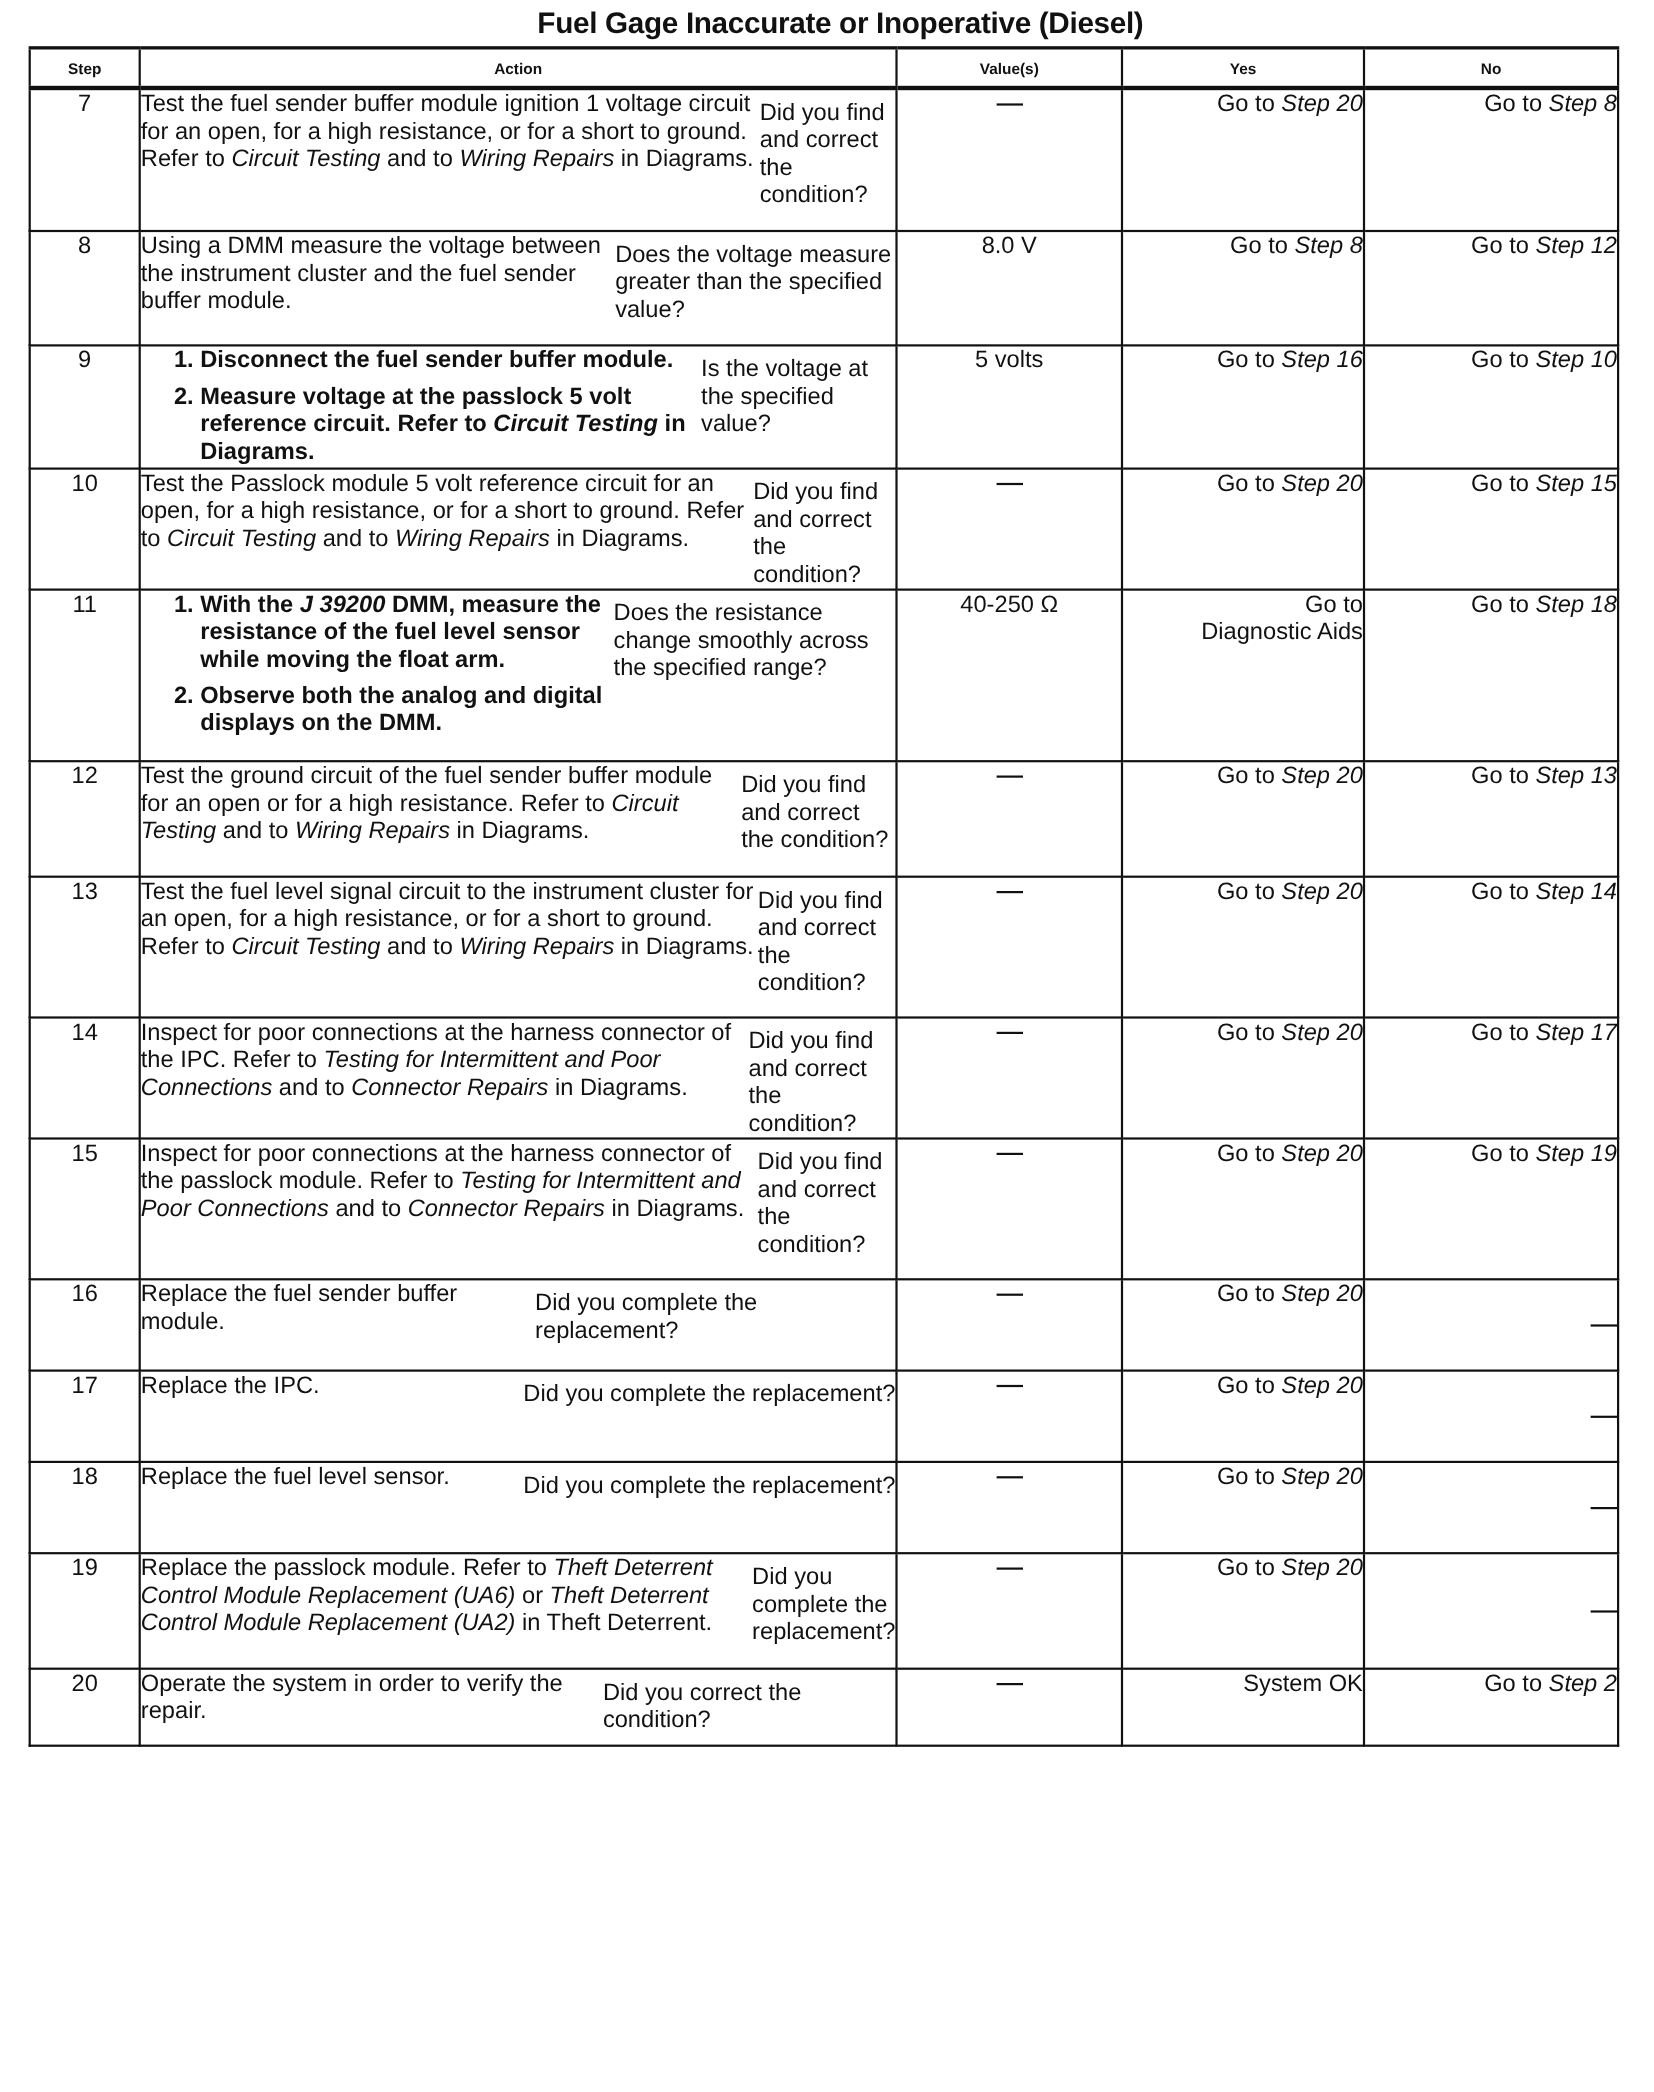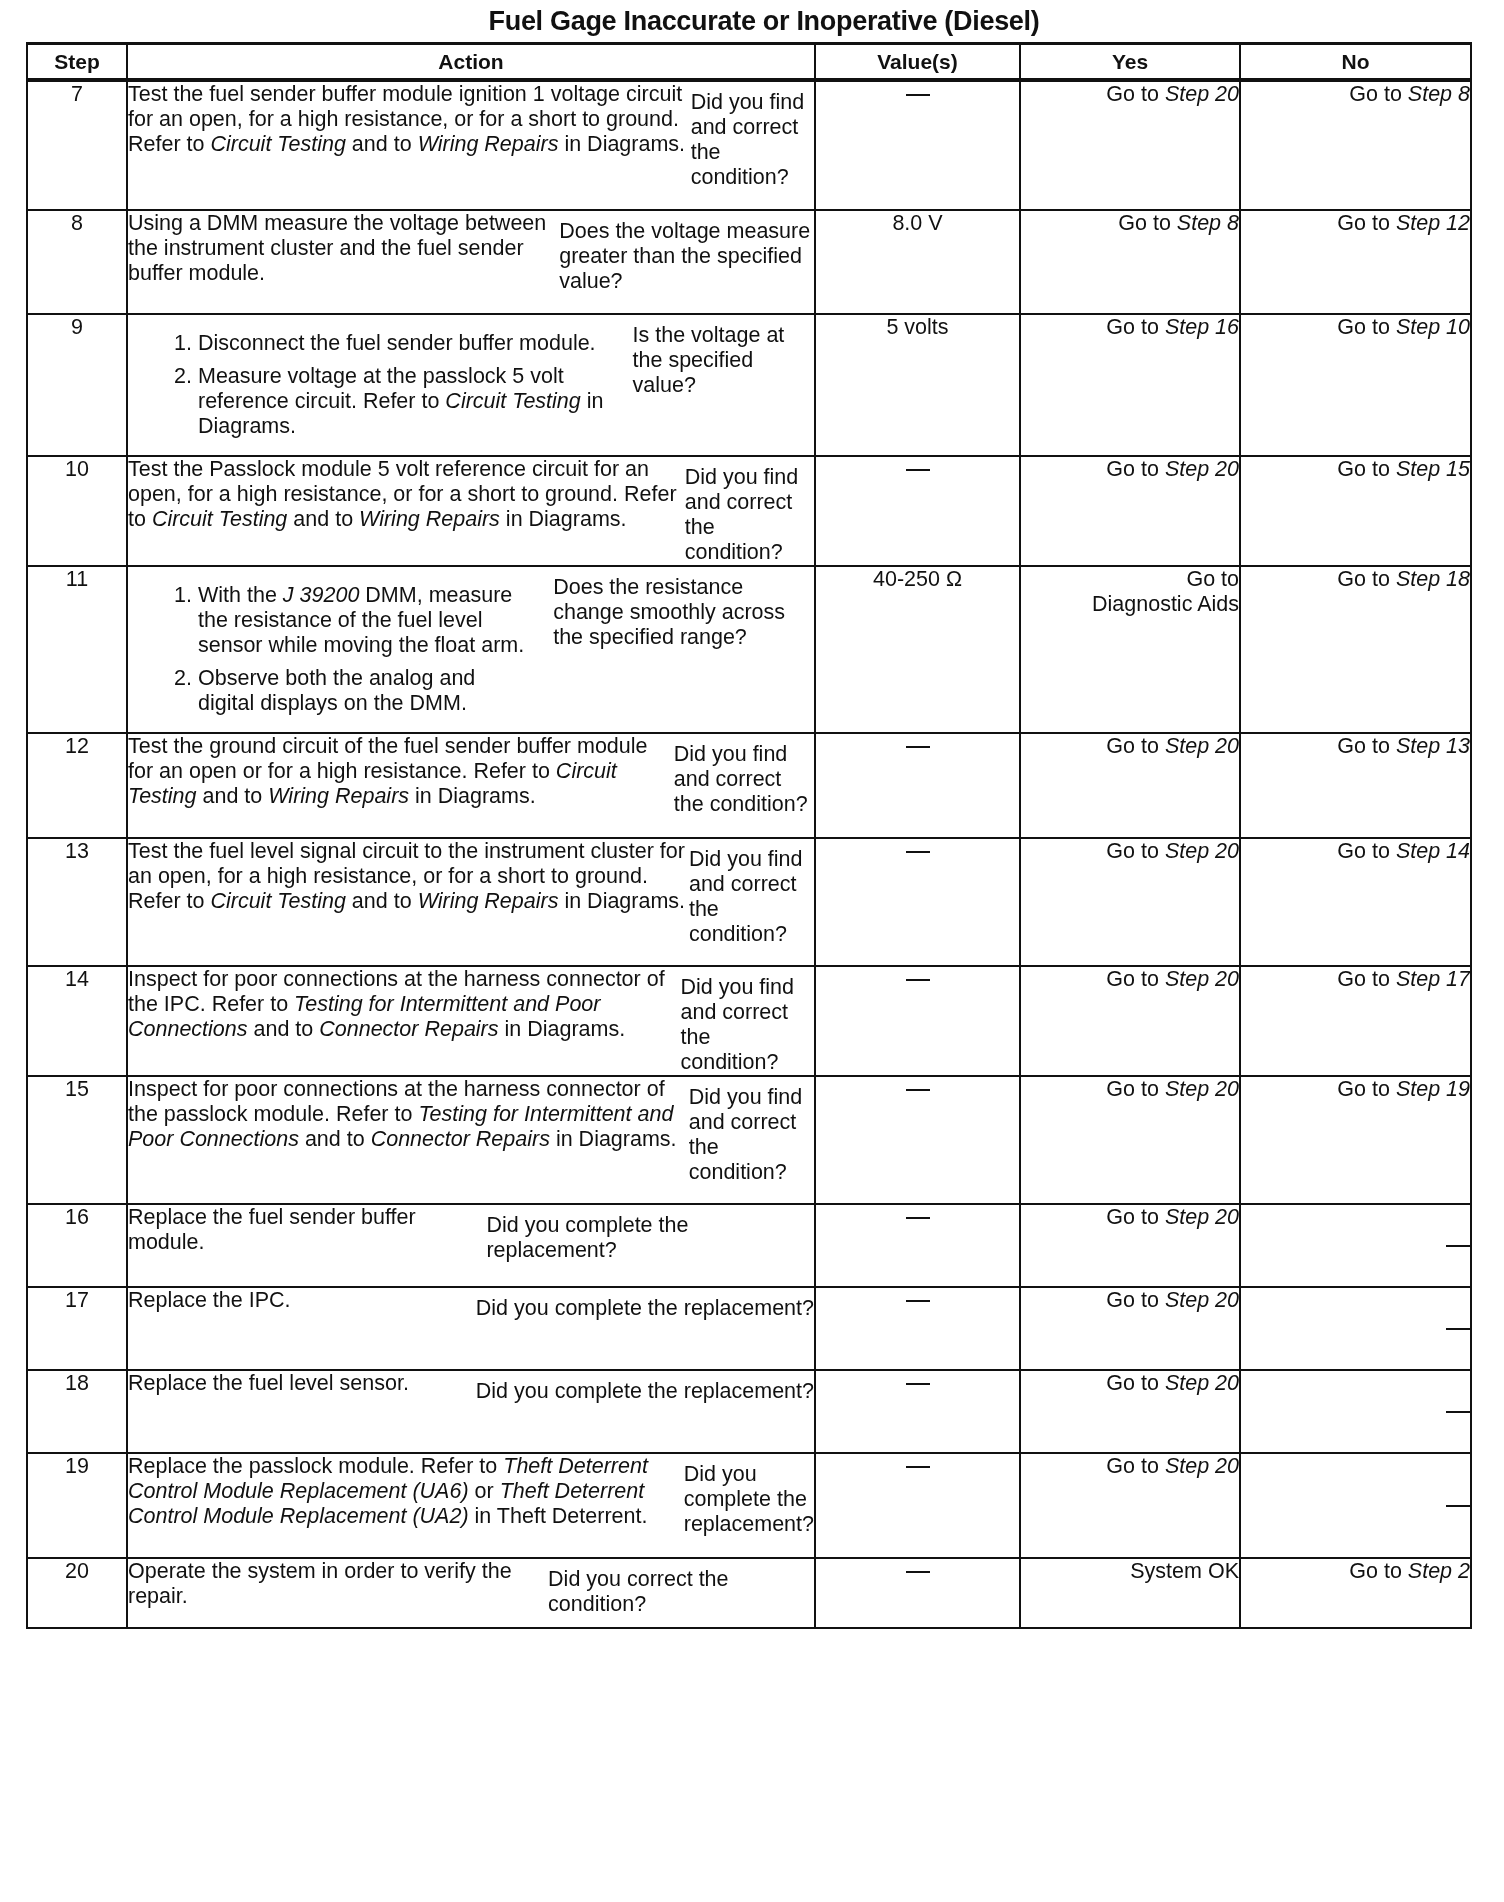--- a/index.html
+++ b/index.html
@@ -1,33 +1,33 @@
 <!DOCTYPE html>
 <html><head>
 <meta charset="utf-8">
 <style>
   html, body { margin: 0; padding: 0; background: #ffffff; }
   body { width: 1504px; height: 1902px; position: relative; font-family: "Liberation Sans", sans-serif; color: #111; }
   .title { position: absolute; left: 12px; top: 6px; width: 1504px; text-align: center; font-weight: bold; font-size: 27px; letter-spacing: -0.3px; }
   table.grid { position: absolute; left: 26px; top: 42px; width: 1444px; border-collapse: collapse; table-layout: fixed; font-size: 21.5px; }
   table.grid th, table.grid td { border: 2px solid #111; padding: 0; vertical-align: top; }
-  table.grid thead th { height: 33px; font-weight: bold; font-size: 21px; text-align: center; vertical-align: middle; border-bottom-width: 4px; border-top-width: 3px; }
+  table.grid thead th { height: 33px; font-weight: bold; font-size: 14px; text-align: center; vertical-align: middle; border-bottom-width: 4px; border-top-width: 3px; }
   col.c-step { width: 100px; }
   col.c-action { width: 688px; }
   col.c-val { width: 205px; }
   col.c-yes { width: 220px; }
   col.c-no { width: 231px; }
   td.step { text-align: center; vertical-align: middle; }
   td.val { text-align: center; vertical-align: middle; }
   td.yes, td.no { text-align: right; vertical-align: bottom; padding-bottom: 4px; }
   td.action { padding: 4px 8px 4px 10px; }
   .act-wrap { display: flex; justify-content: space-between; height: 100%; min-height: inherit; }
   .para { line-height: 25px; }
   .q { line-height: 25px; margin-top: 8px; }
-  ol.sub { margin: 16px; padding-left: 54px; line-height: 25px; }
+  ol.sub { margin: 0; padding-left: 54px; line-height: 25px; font-weight: bold; }
   ol.sub li { margin-bottom: 8px; }
   i { font-style: italic; }
   .dash { display: inline-block; width: 24px; border-top: 2px solid #111; vertical-align: middle; }
   .mid-dash { text-align: center; vertical-align: middle !important; padding-bottom: 0 !important; }
 </style>
 </head>
 <body>
 
 <div class="title">Fuel Gage Inaccurate or Inoperative (Diesel)</div>
 

